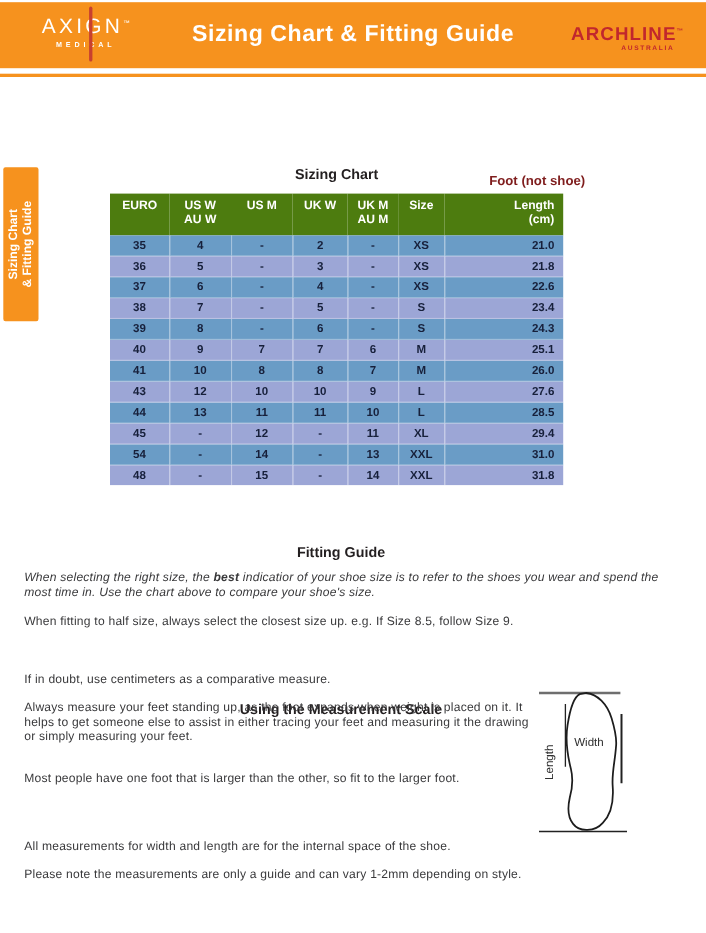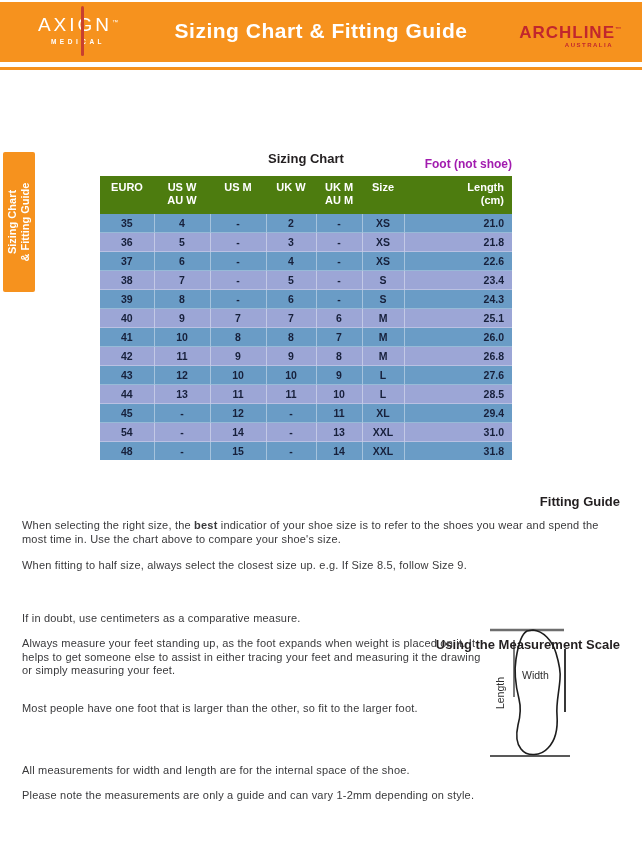--- a/index.html
+++ b/index.html
@@ -22,43 +22,43 @@
   .brand-right .tm{font-size:6px;vertical-align:super;}
   .brand-right .brand-sub{font-size:6px;letter-spacing:1.5px;font-weight:bold;margin-top:0;padding-right:9px;}
   
   .side-tab{position:absolute;left:3px;top:152px;width:32px;height:140px;background:#F6921E;
     display:flex;align-items:center;justify-content:center;border-radius:2px;}
   .side-tab-text{transform:rotate(-90deg);white-space:nowrap;text-align:center;
     color:#fff;font-weight:bold;font-size:11px;line-height:13px;}
   
   .chart-title{position:absolute;left:100px;top:151px;width:412px;text-align:center;
     font-size:13px;font-weight:bold;color:#231F20;}
-  .chart-note{position:absolute;left:390px;top:157px;width:122px;text-align:right;
-    font-size:12px;font-weight:bold;color:#a21caf;}
+  .chart-note{position:absolute;left:410px;top:157px;width:122px;text-align:right;
+    font-size:12px;font-weight:bold;color:#7f1d1d;}
   .sizing-table-wrap{position:absolute;left:100px;top:176px;width:412px;}
   table{border-collapse:collapse;table-layout:fixed;width:412px;}
   col.c0{width:54px}col.c1{width:56px}col.c2{width:56px}col.c3{width:50px}
   col.c4{width:46px}col.c5{width:42px}col.c6{width:108px}
   thead th{background:#4d7c0f;color:#fff;font-size:11px;font-weight:bold;
     vertical-align:top;padding:5px 0 0 0;height:33px;line-height:13px;text-align:center;}
   thead th:last-child{text-align:right;padding-right:8px;}
   tbody td{height:18px;font-size:10.5px;font-weight:bold;color:#17203B;text-align:center;
     padding:0;border-left:1px solid rgba(255,255,255,0.4);}
   tbody td:first-child{border-left:none;}
   tbody td:last-child{text-align:right;padding-right:8px;}
   tbody tr+tr td{border-top:1px solid rgba(255,255,255,0.3);}
   tbody tr:nth-child(odd){background:#6A9CC6;}
   tbody tr:nth-child(even){background:#9CA6D6;}
   
-  .section-heading{position:absolute;left:0;width:620px;text-align:right;
+  .section-heading{position:absolute;left:0;width:620px;text-align:center;
     font-size:13px;font-weight:bold;color:#231F20;}
   .para{position:absolute;left:22px;font-size:11px;line-height:13.5px;color:#39393B;letter-spacing:0.2px;}
   .para .bold{font-weight:bold;}
   #h-fitting{top:494px;}
-  #p1{top:519px;width:600px;}
+  #p1{top:519px;width:600px;font-style:italic;}
   #p2{top:559px;width:600px;}
   #h-measure{top:589px;margin-top:48px;}
   #p3{top:612px;width:600px;}
   #p4{top:637px;width:472px;}
   #p5{top:702px;width:510px;}
   #p6{top:764px;width:560px;}
   #p7{top:789px;width:552px;}
   
   .diagram{position:absolute;left:486px;top:617px;width:154px;height:158px;}
   .diagram svg{position:absolute;left:0;top:0;}
@@ -190,29 +190,20 @@
           <td>25.1</td>
         </tr>
         <tr>
           <td>41</td>
           <td>10</td>
           <td>8</td>
           <td>8</td>
           <td>7</td>
           <td>M</td>
           <td>26.0</td>
-        </tr>
-        <tr>
-          <td>42</td>
-          <td>11</td>
-          <td>9</td>
-          <td>9</td>
-          <td>8</td>
-          <td>M</td>
-          <td>26.8</td>
         </tr>
         <tr>
           <td>43</td>
           <td>12</td>
           <td>10</td>
           <td>10</td>
           <td>9</td>
           <td>L</td>
           <td>27.6</td>
         </tr>

